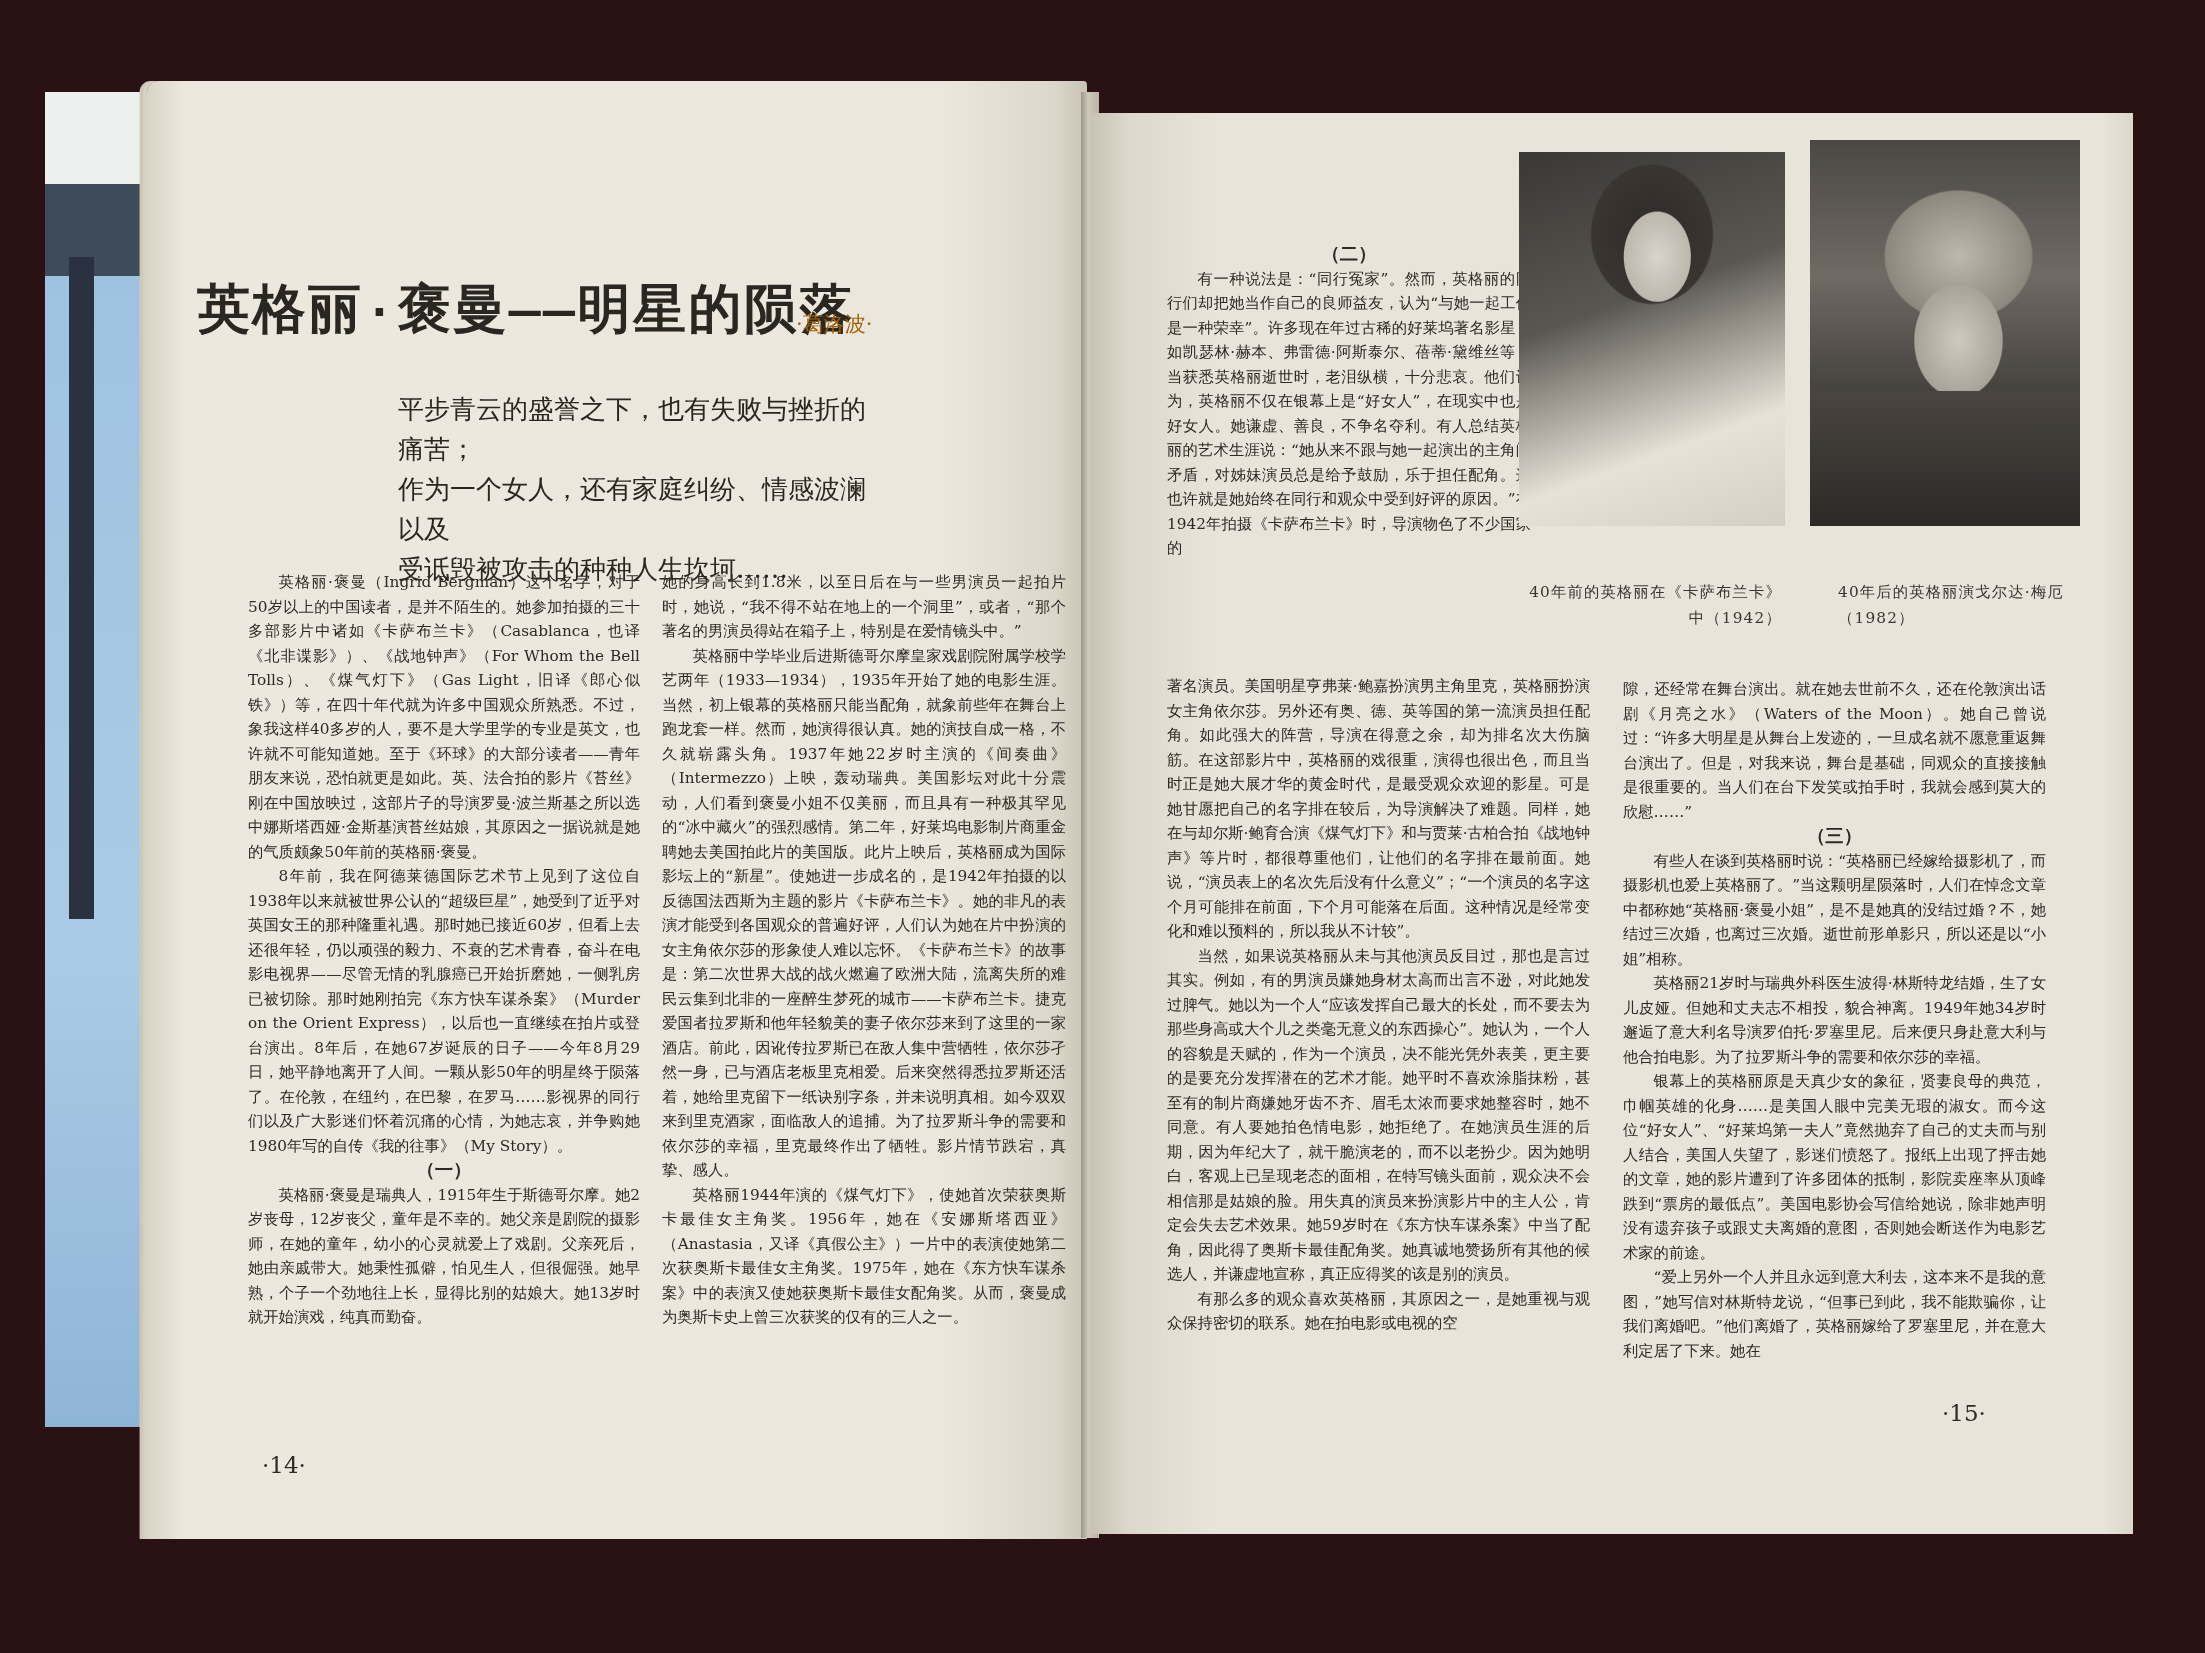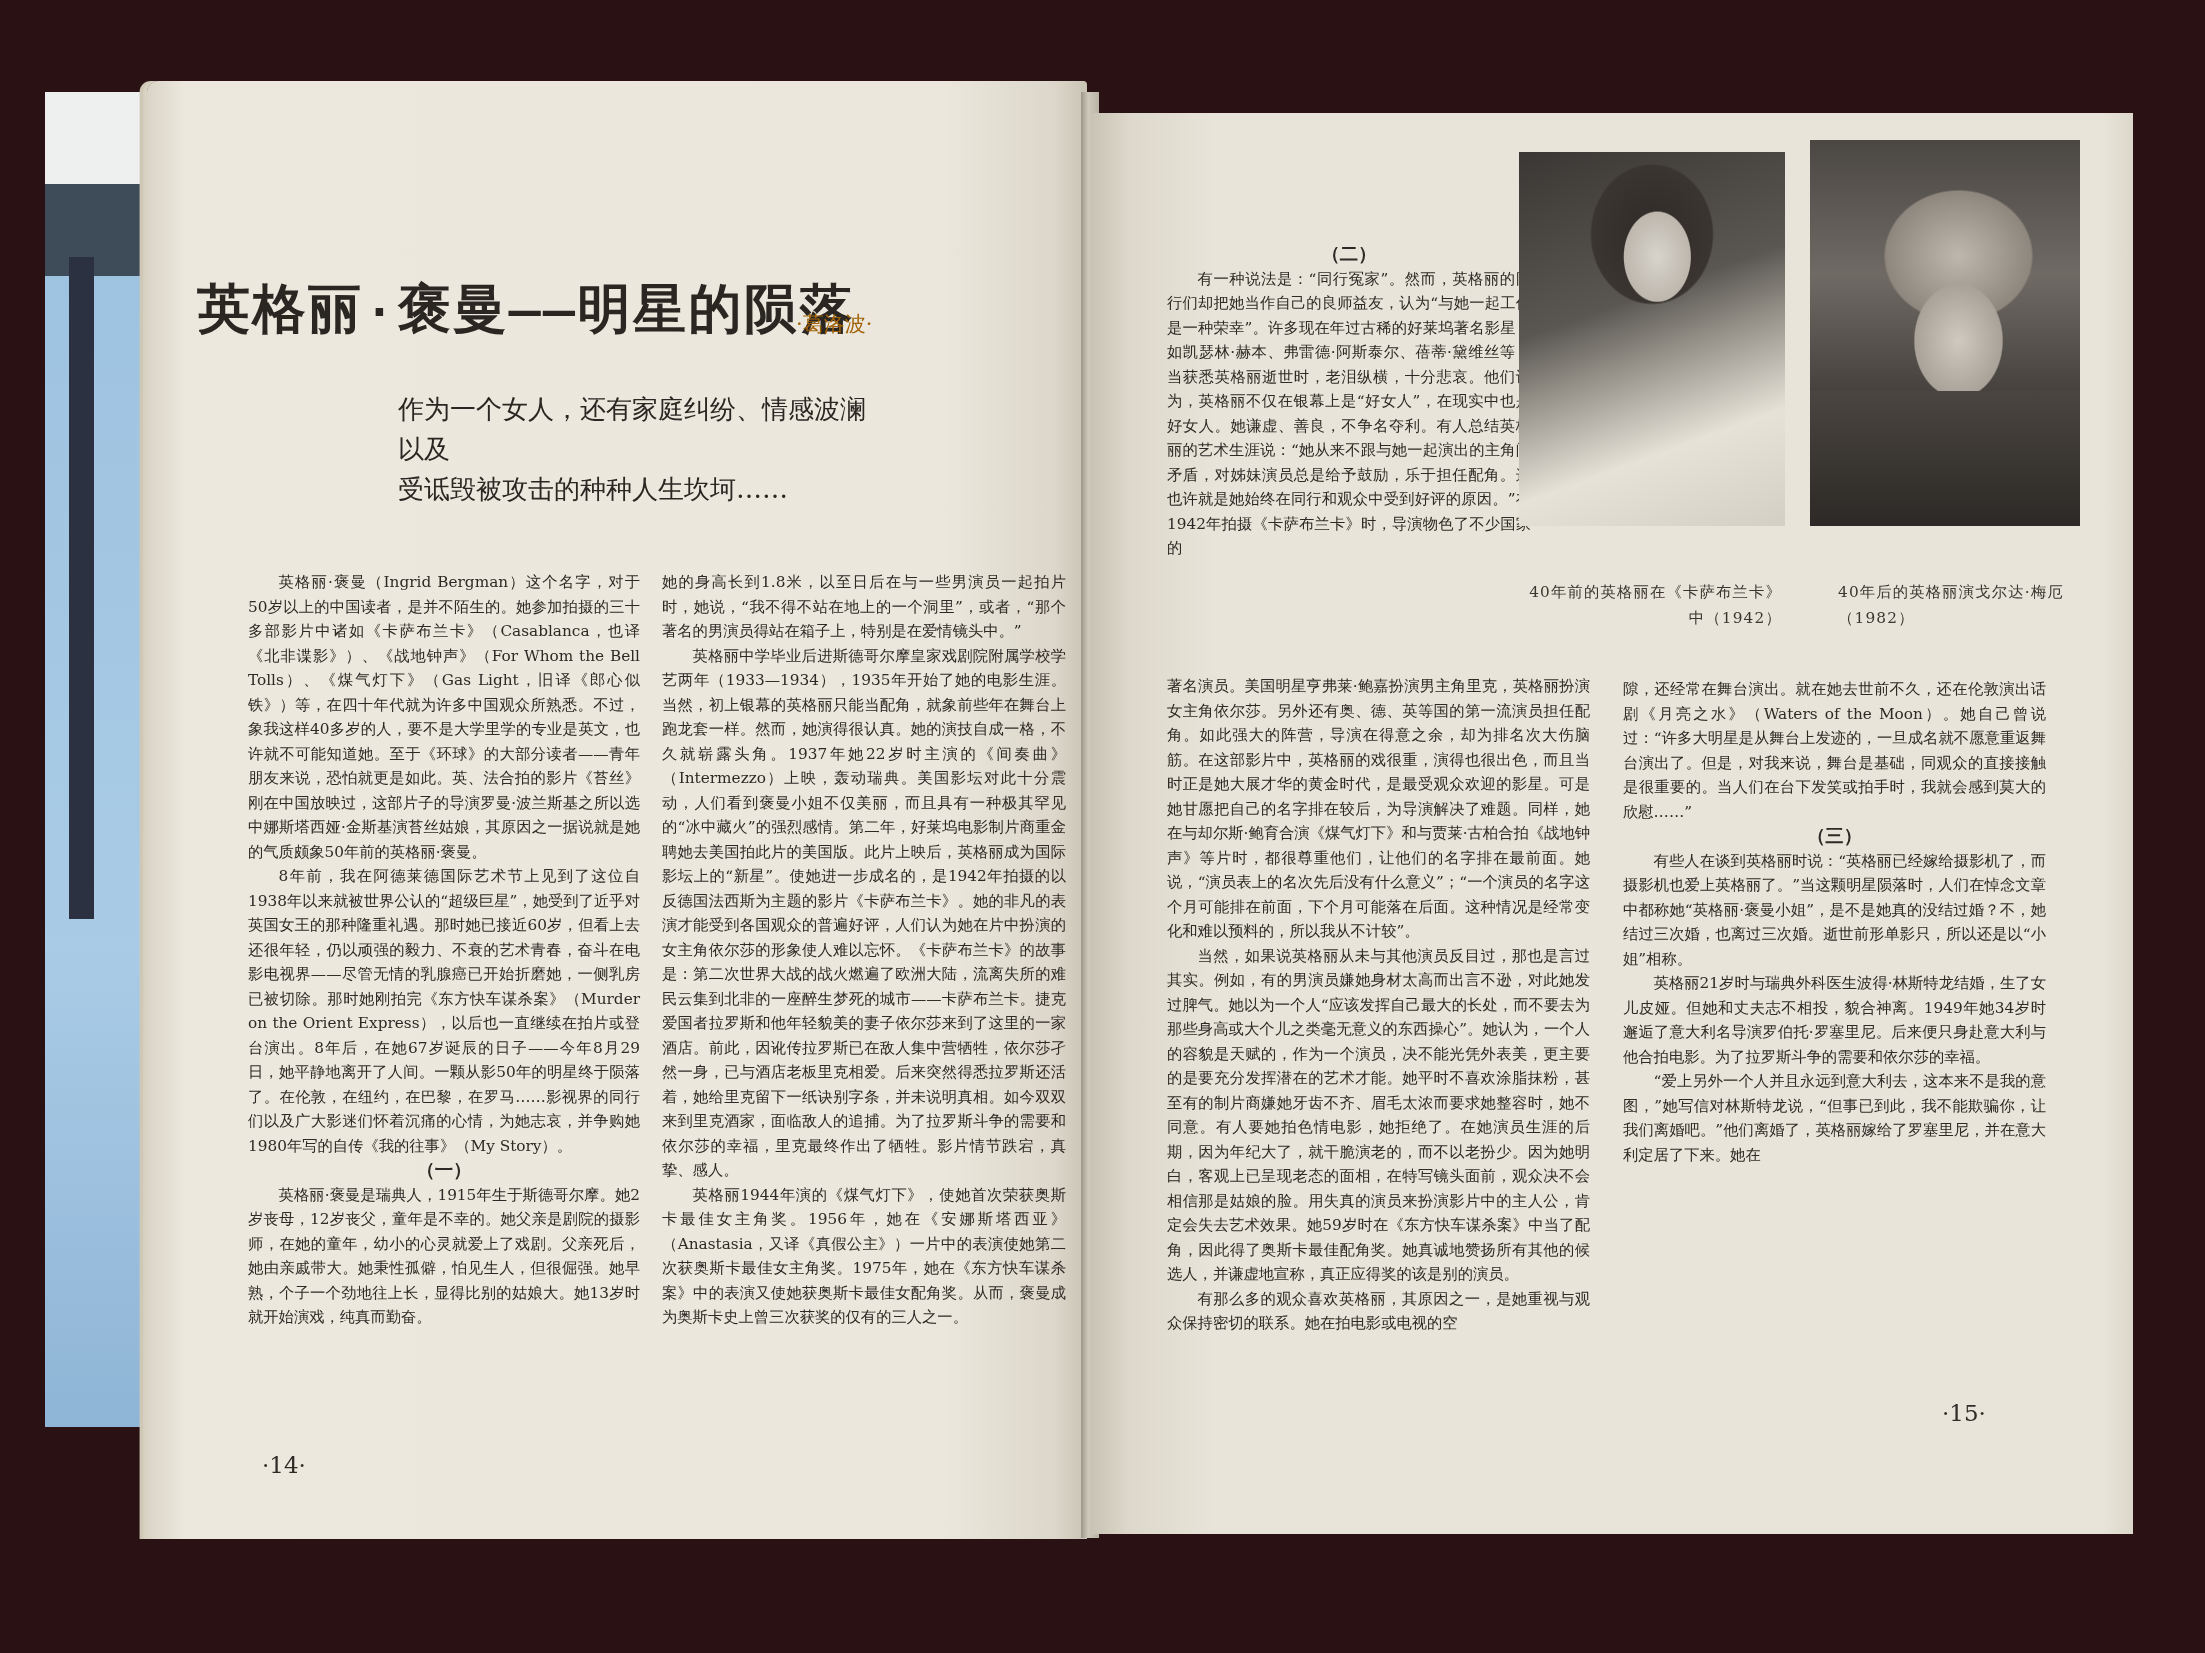--- a/index.html
+++ b/index.html
@@ -95,20 +95,21 @@
 <div class="backdrop-cover-dark"></div>
 
 <div class="page page-left"></div>
 <div class="spine"></div>
 <div class="page page-right"></div>
 
 <h1 class="title">英格丽·褒曼——明星的陨落</h1>
 <div class="byline">·葛洛波·</div>
 
 <div class="lede">
+  <p>平步青云的盛誉之下，也有失败与挫折的痛苦；</p>
   <p>作为一个女人，还有家庭纠纷、情感波澜以及</p>
   <p>受诋毁被攻击的种种人生坎坷……</p>
 </div>
 
 <div class="col col-l1">
   <p>英格丽·褒曼（Ingrid Bergman）这个名字，对于50岁以上的中国读者，是并不陌生的。她参加拍摄的三十多部影片中诸如《卡萨布兰卡》（Casablanca，也译《北非谍影》）、《战地钟声》（For Whom the Bell Tolls）、《煤气灯下》（Gas Light，旧译《郎心似铁》）等，在四十年代就为许多中国观众所熟悉。不过，象我这样40多岁的人，要不是大学里学的专业是英文，也许就不可能知道她。至于《环球》的大部分读者——青年朋友来说，恐怕就更是如此。英、法合拍的影片《苔丝》刚在中国放映过，这部片子的导演罗曼·波兰斯基之所以选中娜斯塔西娅·金斯基演苔丝姑娘，其原因之一据说就是她的气质颇象50年前的英格丽·褒曼。</p>
   <p>8年前，我在阿德莱德国际艺术节上见到了这位自1938年以来就被世界公认的“超级巨星”，她受到了近乎对英国女王的那种隆重礼遇。那时她已接近60岁，但看上去还很年轻，仍以顽强的毅力、不衰的艺术青春，奋斗在电影电视界——尽管无情的乳腺癌已开始折磨她，一侧乳房已被切除。那时她刚拍完《东方快车谋杀案》（Murder on the Orient Express），以后也一直继续在拍片或登台演出。8年后，在她67岁诞辰的日子——今年8月29日，她平静地离开了人间。一颗从影50年的明星终于陨落了。在伦敦，在纽约，在巴黎，在罗马……影视界的同行们以及广大影迷们怀着沉痛的心情，为她志哀，并争购她1980年写的自传《我的往事》（My Story）。</p>
   <p class="section-heading">（一）</p>
   <p>英格丽·褒曼是瑞典人，1915年生于斯德哥尔摩。她2岁丧母，12岁丧父，童年是不幸的。她父亲是剧院的摄影师，在她的童年，幼小的心灵就爱上了戏剧。父亲死后，她由亲戚带大。她秉性孤僻，怕见生人，但很倔强。她早熟，个子一个劲地往上长，显得比别的姑娘大。她13岁时就开始演戏，纯真而勤奋。</p>
 </div>
@@ -135,17 +136,18 @@
   <p class="noindent">著名演员。美国明星亨弗莱·鲍嘉扮演男主角里克，英格丽扮演女主角依尔莎。另外还有奥、德、英等国的第一流演员担任配角。如此强大的阵营，导演在得意之余，却为排名次大伤脑筋。在这部影片中，英格丽的戏很重，演得也很出色，而且当时正是她大展才华的黄金时代，是最受观众欢迎的影星。可是她甘愿把自己的名字排在较后，为导演解决了难题。同样，她在与却尔斯·鲍育合演《煤气灯下》和与贾莱·古柏合拍《战地钟声》等片时，都很尊重他们，让他们的名字排在最前面。她说，“演员表上的名次先后没有什么意义”；“一个演员的名字这个月可能排在前面，下个月可能落在后面。这种情况是经常变化和难以预料的，所以我从不计较”。</p>
   <p>当然，如果说英格丽从未与其他演员反目过，那也是言过其实。例如，有的男演员嫌她身材太高而出言不逊，对此她发过脾气。她以为一个人“应该发挥自己最大的长处，而不要去为那些身高或大个儿之类毫无意义的东西操心”。她认为，一个人的容貌是天赋的，作为一个演员，决不能光凭外表美，更主要的是要充分发挥潜在的艺术才能。她平时不喜欢涂脂抹粉，甚至有的制片商嫌她牙齿不齐、眉毛太浓而要求她整容时，她不同意。有人要她拍色情电影，她拒绝了。在她演员生涯的后期，因为年纪大了，就干脆演老的，而不以老扮少。因为她明白，客观上已呈现老态的面相，在特写镜头面前，观众决不会相信那是姑娘的脸。用失真的演员来扮演影片中的主人公，肯定会失去艺术效果。她59岁时在《东方快车谋杀案》中当了配角，因此得了奥斯卡最佳配角奖。她真诚地赞扬所有其他的候选人，并谦虚地宣称，真正应得奖的该是别的演员。</p>
   <p>有那么多的观众喜欢英格丽，其原因之一，是她重视与观众保持密切的联系。她在拍电影或电视的空</p>
 </div>
 
 <div class="col col-r2" style="top:677px;">
   <p class="noindent">隙，还经常在舞台演出。就在她去世前不久，还在伦敦演出话剧《月亮之水》（Waters of the Moon）。她自己曾说过：“许多大明星是从舞台上发迹的，一旦成名就不愿意重返舞台演出了。但是，对我来说，舞台是基础，同观众的直接接触是很重要的。当人们在台下发笑或拍手时，我就会感到莫大的欣慰……”</p>
   <p class="section-heading">（三）</p>
   <p>有些人在谈到英格丽时说：“英格丽已经嫁给摄影机了，而摄影机也爱上英格丽了。”当这颗明星陨落时，人们在悼念文章中都称她“英格丽·褒曼小姐”，是不是她真的没结过婚？不，她结过三次婚，也离过三次婚。逝世前形单影只，所以还是以“小姐”相称。</p>
   <p>英格丽21岁时与瑞典外科医生波得·林斯特龙结婚，生了女儿皮娅。但她和丈夫志不相投，貌合神离。1949年她34岁时邂逅了意大利名导演罗伯托·罗塞里尼。后来便只身赴意大利与他合拍电影。为了拉罗斯斗争的需要和依尔莎的幸福。</p>
+  <p>银幕上的英格丽原是天真少女的象征，贤妻良母的典范，巾帼英雄的化身……是美国人眼中完美无瑕的淑女。而今这位“好女人”、“好莱坞第一夫人”竟然抛弃了自己的丈夫而与别人结合，美国人失望了，影迷们愤怒了。报纸上出现了抨击她的文章，她的影片遭到了许多团体的抵制，影院卖座率从顶峰跌到“票房的最低点”。美国电影协会写信给她说，除非她声明没有遗弃孩子或跟丈夫离婚的意图，否则她会断送作为电影艺术家的前途。</p>
   <p>“爱上另外一个人并且永远到意大利去，这本来不是我的意图，”她写信对林斯特龙说，“但事已到此，我不能欺骗你，让我们离婚吧。”他们离婚了，英格丽嫁给了罗塞里尼，并在意大利定居了下来。她在</p>
 </div>
 
 <div class="folio folio-right">·15·</div>
 
 
 </body></html>

